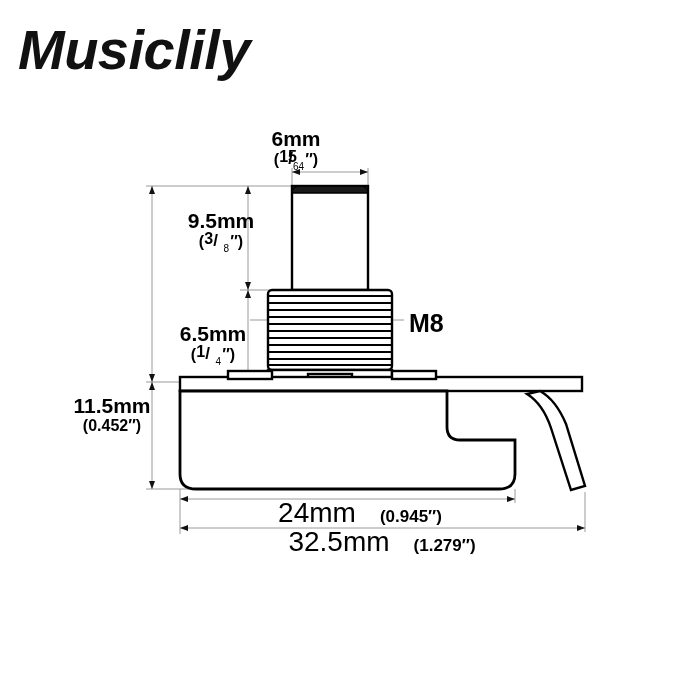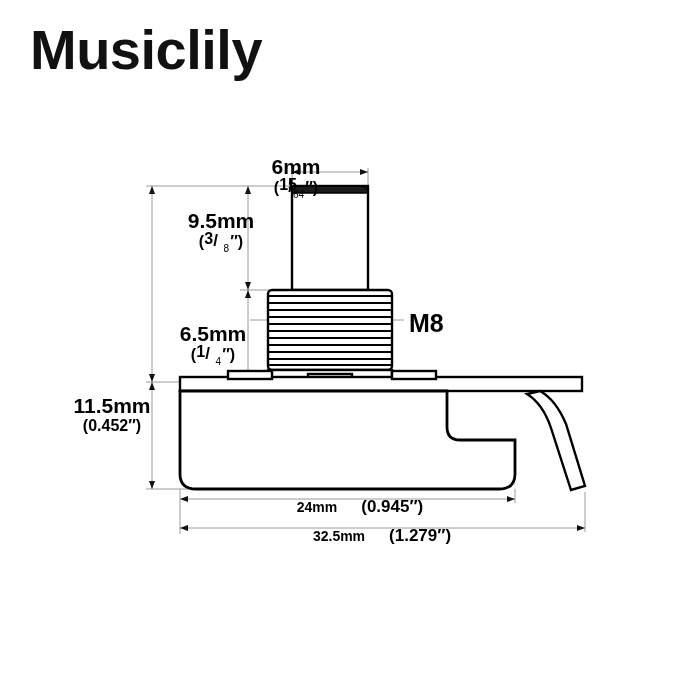--- a/index.html
+++ b/index.html
@@ -15,29 +15,30 @@
     overflow: hidden;
   }
   #page-root {
     position: absolute;
     left: 0; top: 0;
     width: 700px;
     height: 700px;
   }
   .brand-logo {
     position: absolute;
-    left: 30px;
+    left: 18px;
     top: 22px;
     font-family: "Liberation Sans", sans-serif;
     font-size: 56px;
     font-weight: 700;
     letter-spacing: -0.5px;
     color: #111111;
     line-height: 1;
     white-space: nowrap;
+    font-style: italic;
   }
   svg.drawing {
     position: absolute;
     left: 0; top: 0;
     width: 700px;
     height: 700px;
   }
   .dim-label {
     position: absolute;
     font-family: "Liberation Sans", sans-serif;
@@ -73,34 +74,34 @@
     right: 1px; bottom: -2px;
     font-size: 10px;
     font-weight: 400;
   }
   .frac .slash {
     position: absolute;
     left: 9px; top: -1px;
     font-size: 17px;
     font-weight: 700;
   }
-  .lbl-6mm      { left: 296px; top: 128px; transform: translateX(-50%); margin-top: 28px; }
+  .lbl-6mm      { left: 296px; top: 128px; transform: translateX(-50%); }
   .lbl-95mm     { left: 221px; top: 210px; transform: translateX(-50%); }
   .lbl-16mm     { left: 117px; top: 244px; transform: translateX(-50%); }
   .lbl-65mm     { left: 213px; top: 323px; transform: translateX(-50%); }
   .lbl-m8       { left: 409px; top: 310px; font-size: 25px; font-weight: 700; }
   .lbl-115mm    { left: 112px; top: 395px; transform: translateX(-50%); }
   .lbl-24mm     { left: 360px; top: 498px; transform: translateX(-50%); }
   .lbl-325mm    { left: 382px; top: 527px; transform: translateX(-50%); }
   .inline-row {
     display: flex;
     align-items: baseline;
     justify-content: center;
   }
-  .inline-row .big { font-size: 14px; font-weight: 700; }
+  .inline-row .big { font-size: 28px; font-weight: 400; }
   .inline-row .paren { font-size: 17px; font-weight: 700; padding-left: 24px; }
 </style>
 </head>
 <body>
 
 <div id="page-root">
 
   <div class="brand-logo">Musiclily</div>
 
   <svg class="drawing" viewBox="0 0 700 700">

